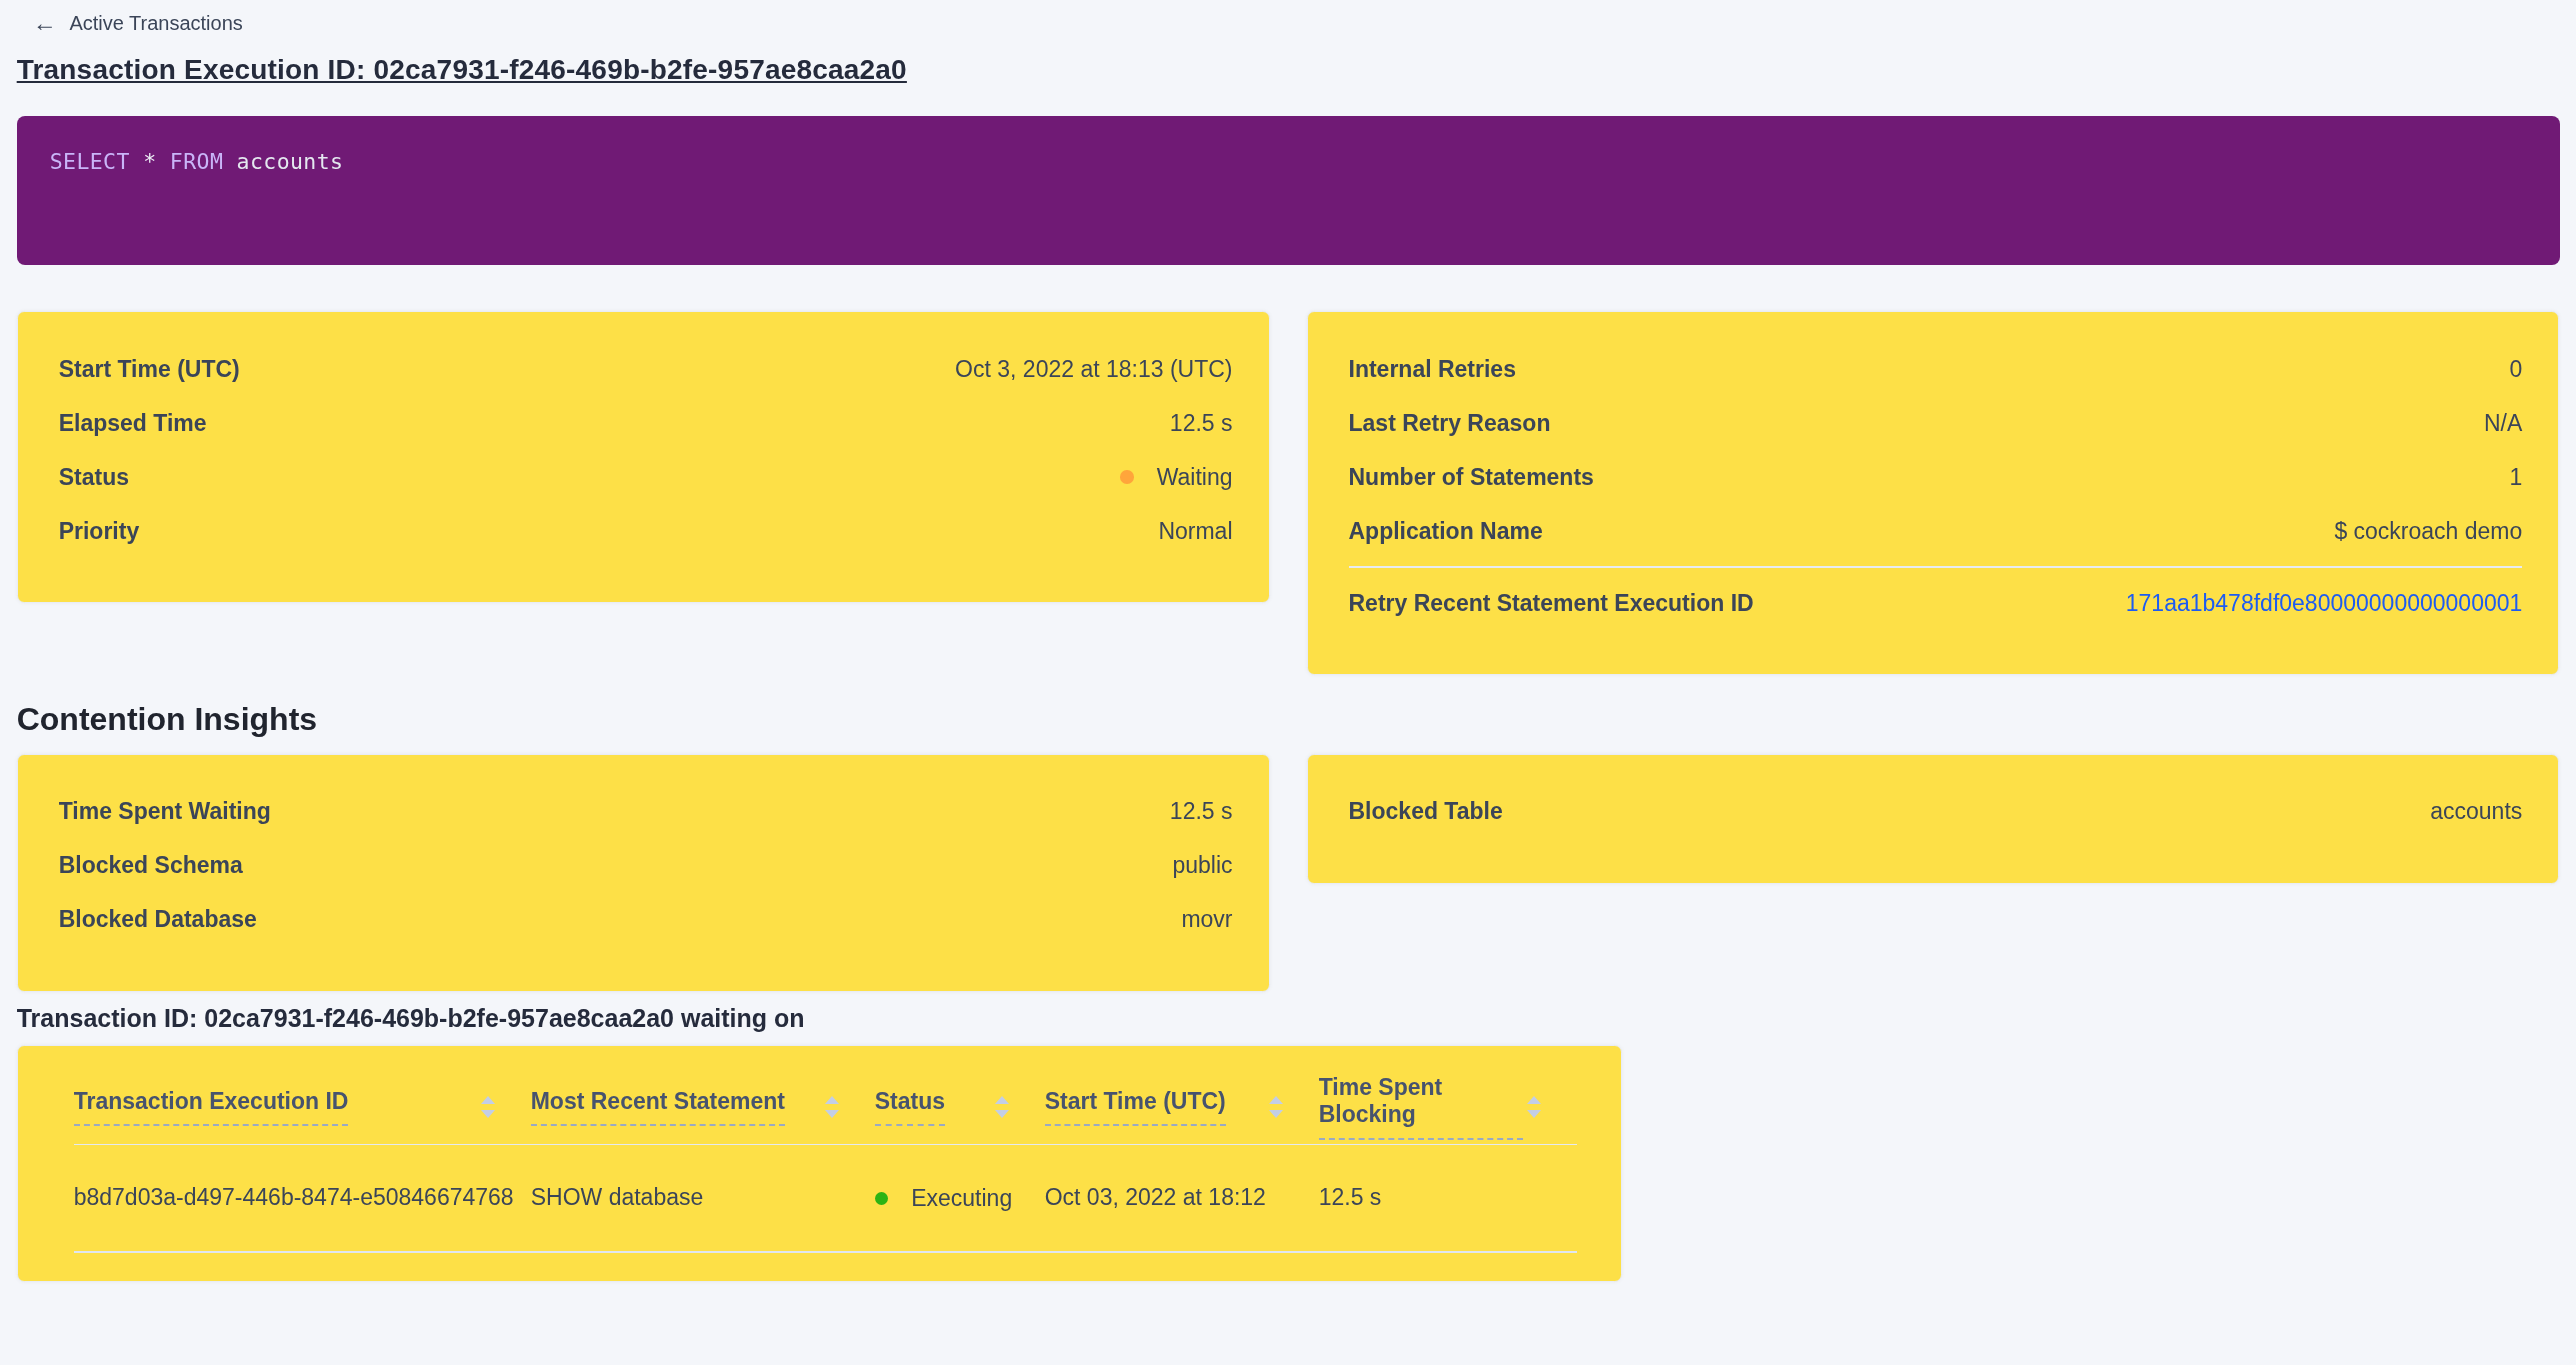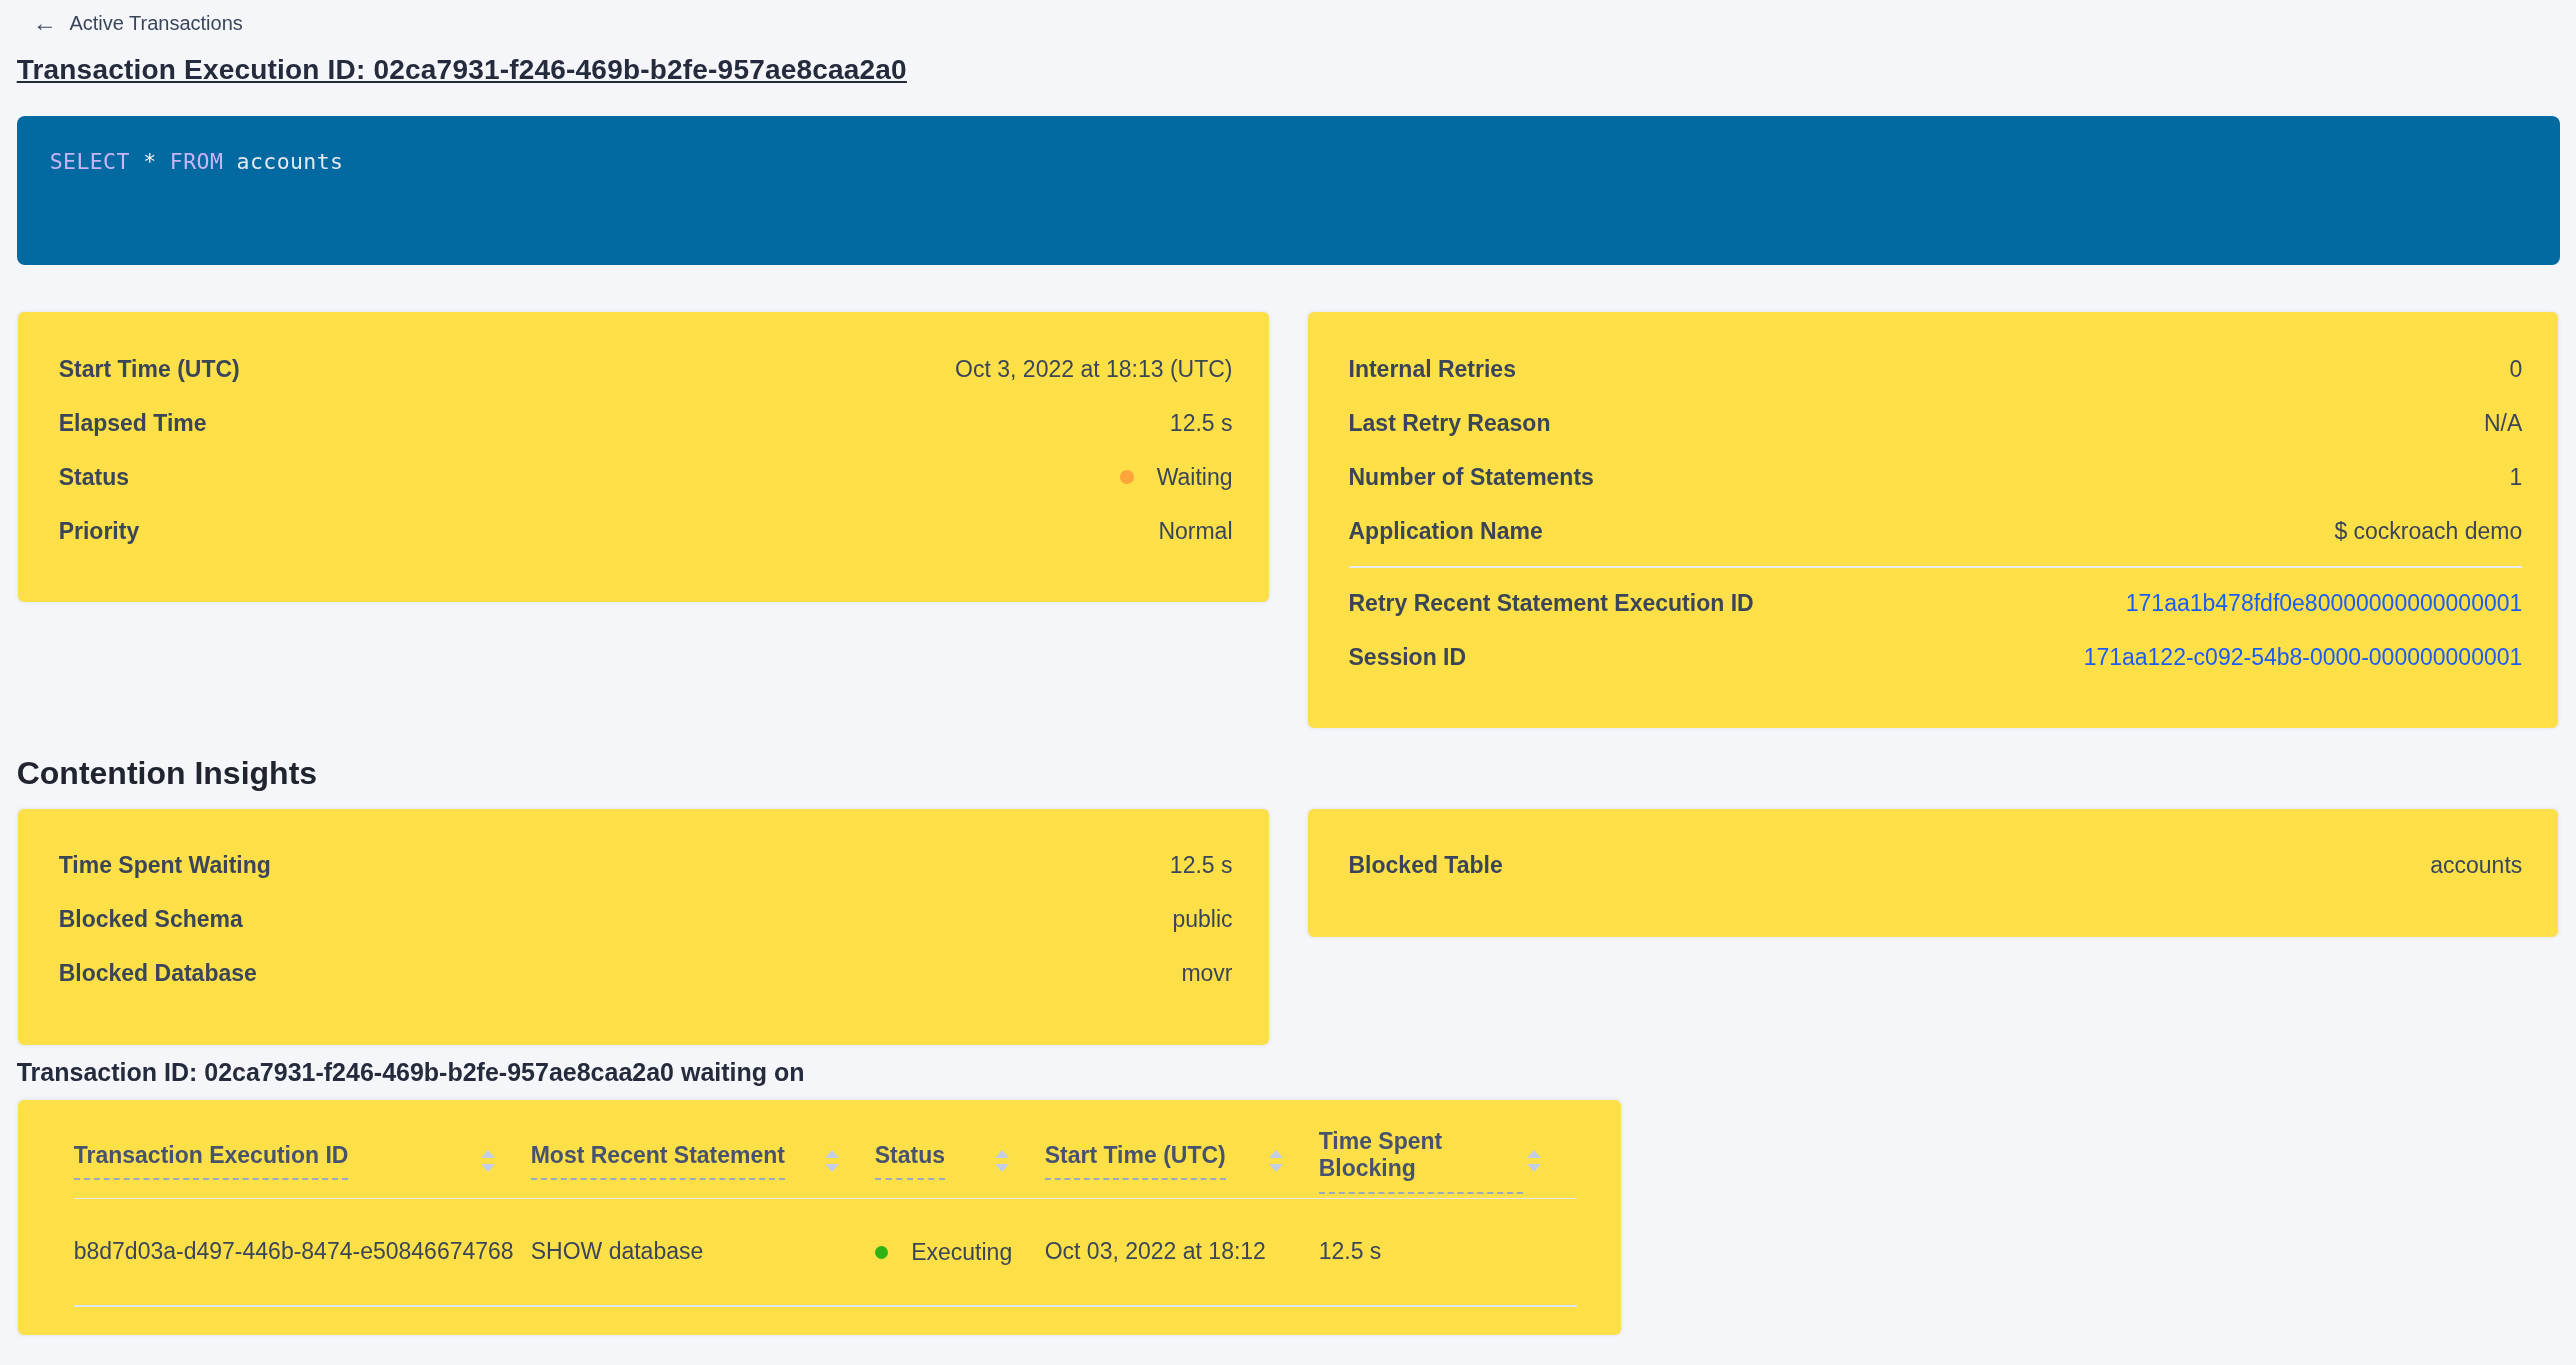--- a/index.html
+++ b/index.html
@@ -36,21 +36,21 @@
     color: #252b3c;
     letter-spacing: 0.2px;
     text-decoration: underline;
   }
 
   
   .code-block {
     margin-top: 30px;
     width: 2543px;
     height: 149px;
-    background: #0369a1;
+    background: #701a75;
     border-radius: 8px;
     padding: 33px 32px 0 33px;
     font-family: "DejaVu Sans Mono", "Liberation Mono", monospace;
     font-size: 21.5px;
     letter-spacing: 0.4px;
     white-space: pre;
   }
   .sql-kw { color: #c9b5f8; }
   .sql-op { color: #eef1f7; }
   .sql-ident { color: #e4e8f0; }
@@ -222,24 +222,20 @@
           <span class="kv-value">1</span>
         </div>
         <div class="kv-row">
           <span class="kv-label">Application Name</span>
           <span class="kv-value">$ cockroach demo</span>
         </div>
         <hr class="card-divider">
         <div class="kv-row">
           <span class="kv-label">Retry Recent Statement Execution ID</span>
           <a class="kv-value link">171aa1b478fdf0e80000000000000001</a>
-        </div>
-        <div class="kv-row">
-          <span class="kv-label">Session ID</span>
-          <a class="kv-value link">171aa122-c092-54b8-0000-000000000001</a>
         </div>
       </div>
     </div>
 
   </div>
 
   <h2 class="section-heading">Contention Insights</h2>
 
   <div class="cards-row second">
 

